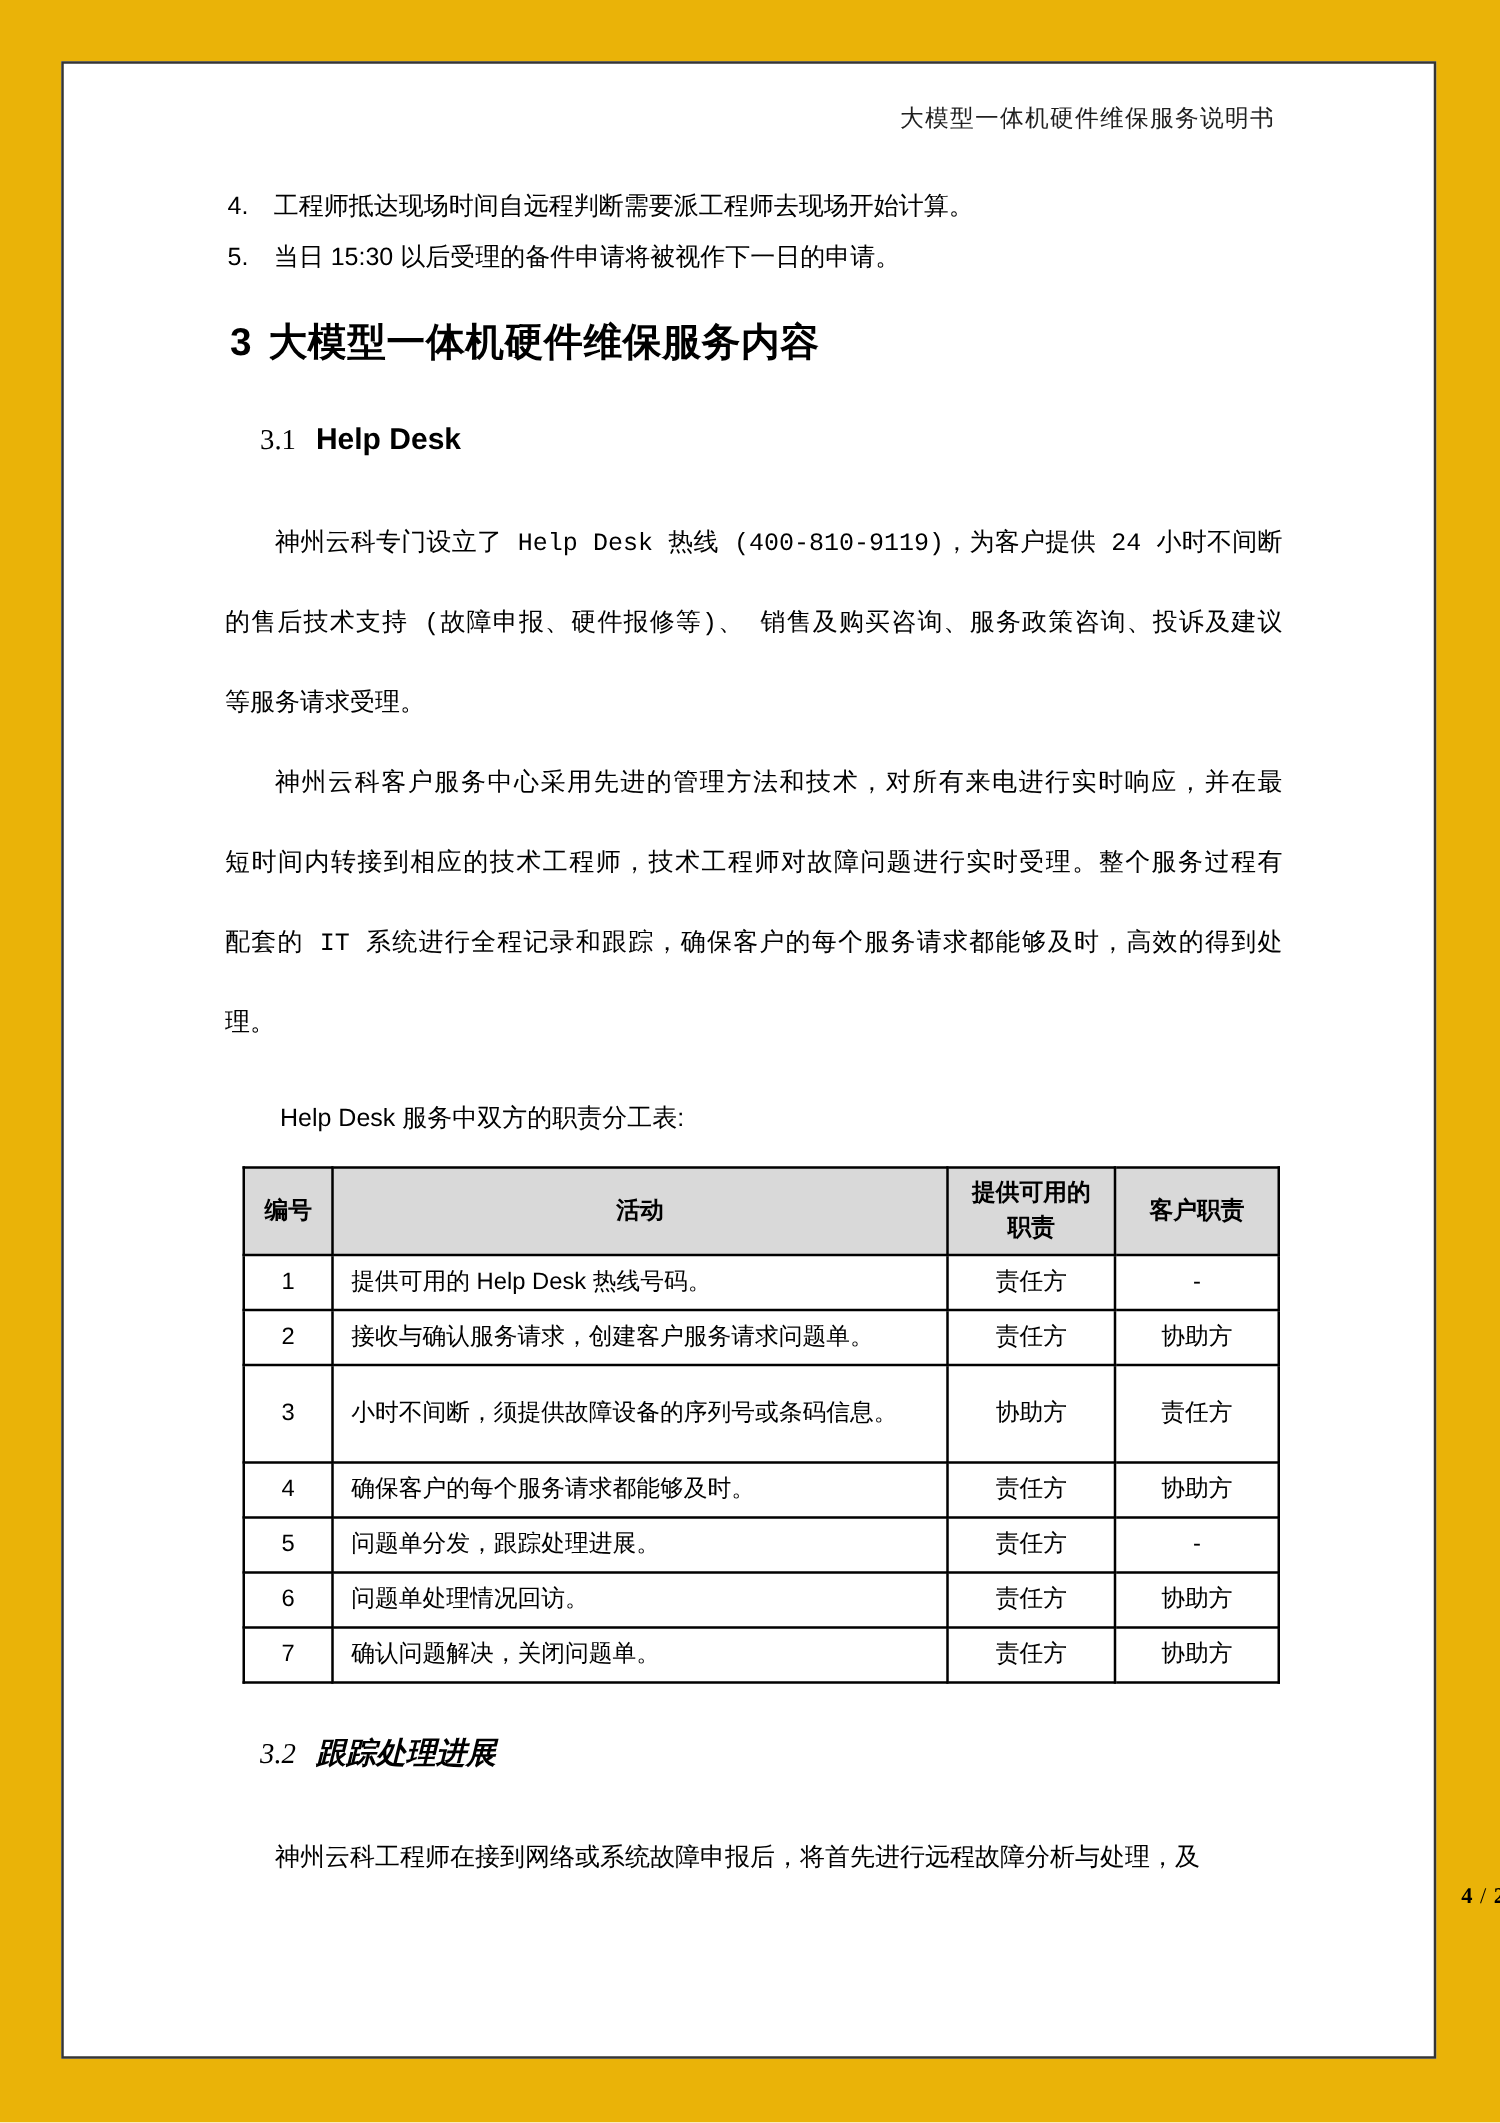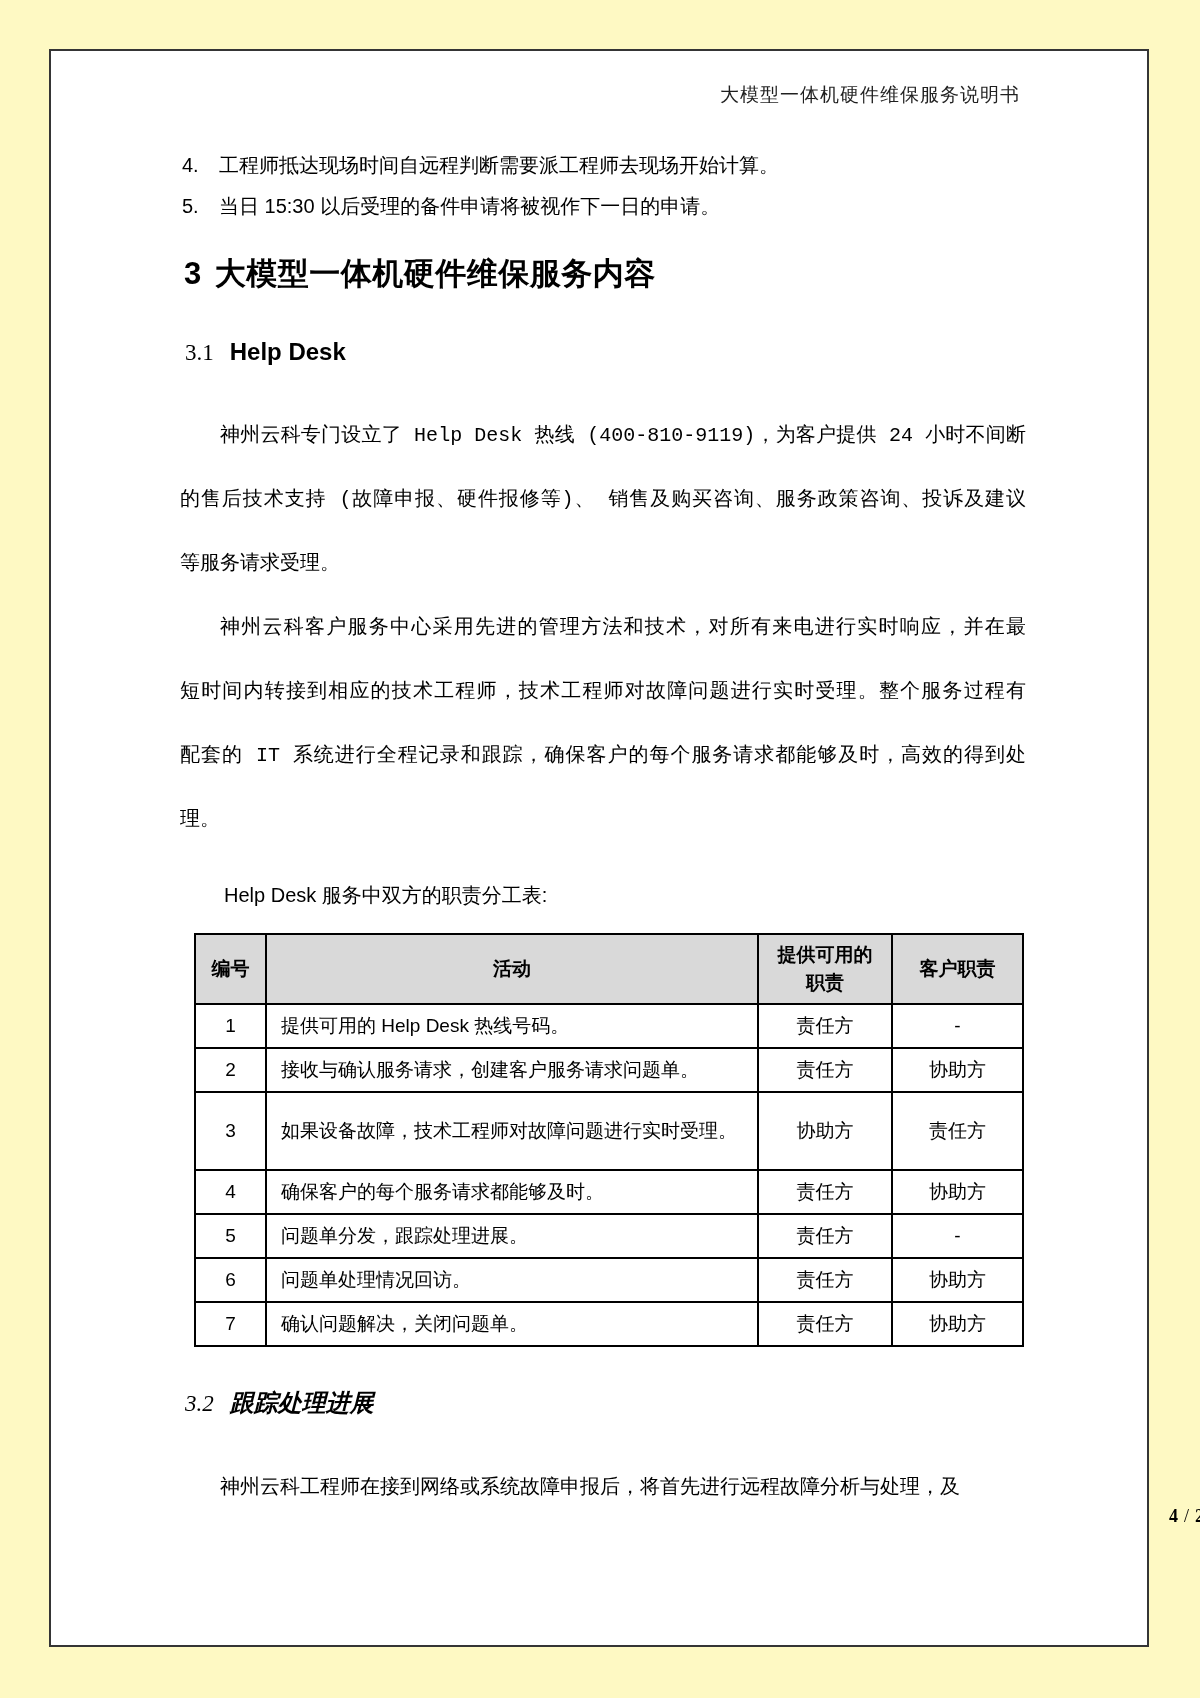--- a/index.html
+++ b/index.html
@@ -1,17 +1,17 @@
 <!DOCTYPE html>
 <html><head>
 <meta charset="utf-8">
 <style>
   html,body{margin:0;padding:0;background:#ffffff;}
   #canvas{
-    position:relative;width:1200px;height:1698px;background:#fef9c3;
+    position:relative;width:1200px;height:1698px;background:#eab308;
     font-family:"Liberation Sans","DejaVu Sans",sans-serif;
     color:#000000;overflow:hidden;
   }
   .page-border{
     position:absolute;left:49px;top:49px;width:1100px;height:1598px;
     border:2px solid #353535;box-sizing:border-box;background:#ffffff;
   }
 
   .header-title{
     position:absolute;top:82px;right:180px;
@@ -24,21 +24,21 @@
   #item-4{top:150px;}
   #item-5{top:191px;}
 
   .h1-heading{
     position:absolute;left:184px;top:255px;display:flex;align-items:baseline;
     font-size:31px;font-weight:bold;line-height:38px;letter-spacing:0.5px;
   }
   .h1-heading .h-num{margin-right:13px;font-weight:bold;}
 
   .h2-heading{
-    position:absolute;left:185px;display:flex;align-items:baseline;line-height:30px;text-align:center;
+    position:absolute;left:208px;display:flex;align-items:baseline;line-height:30px;text-align:center;
   }
   .h2-heading .h-num{
     font-family:"Liberation Serif","DejaVu Serif",serif;
     font-size:23px;margin-right:16px;font-weight:normal;
   }
   .h2-heading .h-title{font-size:24px;font-weight:bold;}
   #sec-31{top:337px;}
   #sec-32{top:1388px;font-style:italic;}
 
   .para{position:absolute;left:180px;width:846px;font-size:20px;line-height:64px;font-family:Liberation Mono, monospace;}
@@ -151,21 +151,21 @@
         <td class="cell-cust">-</td>
       </tr>
       <tr>
         <td class="cell-no">2</td>
         <td class="cell-act">接收与确认服务请求，创建客户服务请求问题单。</td>
         <td class="cell-csk">责任方</td>
         <td class="cell-cust">协助方</td>
       </tr>
       <tr class="tall">
         <td class="cell-no">3</td>
-        <td class="cell-act">如果设备故障，技术工程师对故障问题进行实时受理。</td>
+        <td class="cell-act">小时不间断，须提供故障设备的序列号或条码信息。</td>
         <td class="cell-csk">协助方</td>
         <td class="cell-cust">责任方</td>
       </tr>
       <tr>
         <td class="cell-no">4</td>
         <td class="cell-act">确保客户的每个服务请求都能够及时。</td>
         <td class="cell-csk">责任方</td>
         <td class="cell-cust">协助方</td>
       </tr>
       <tr>

